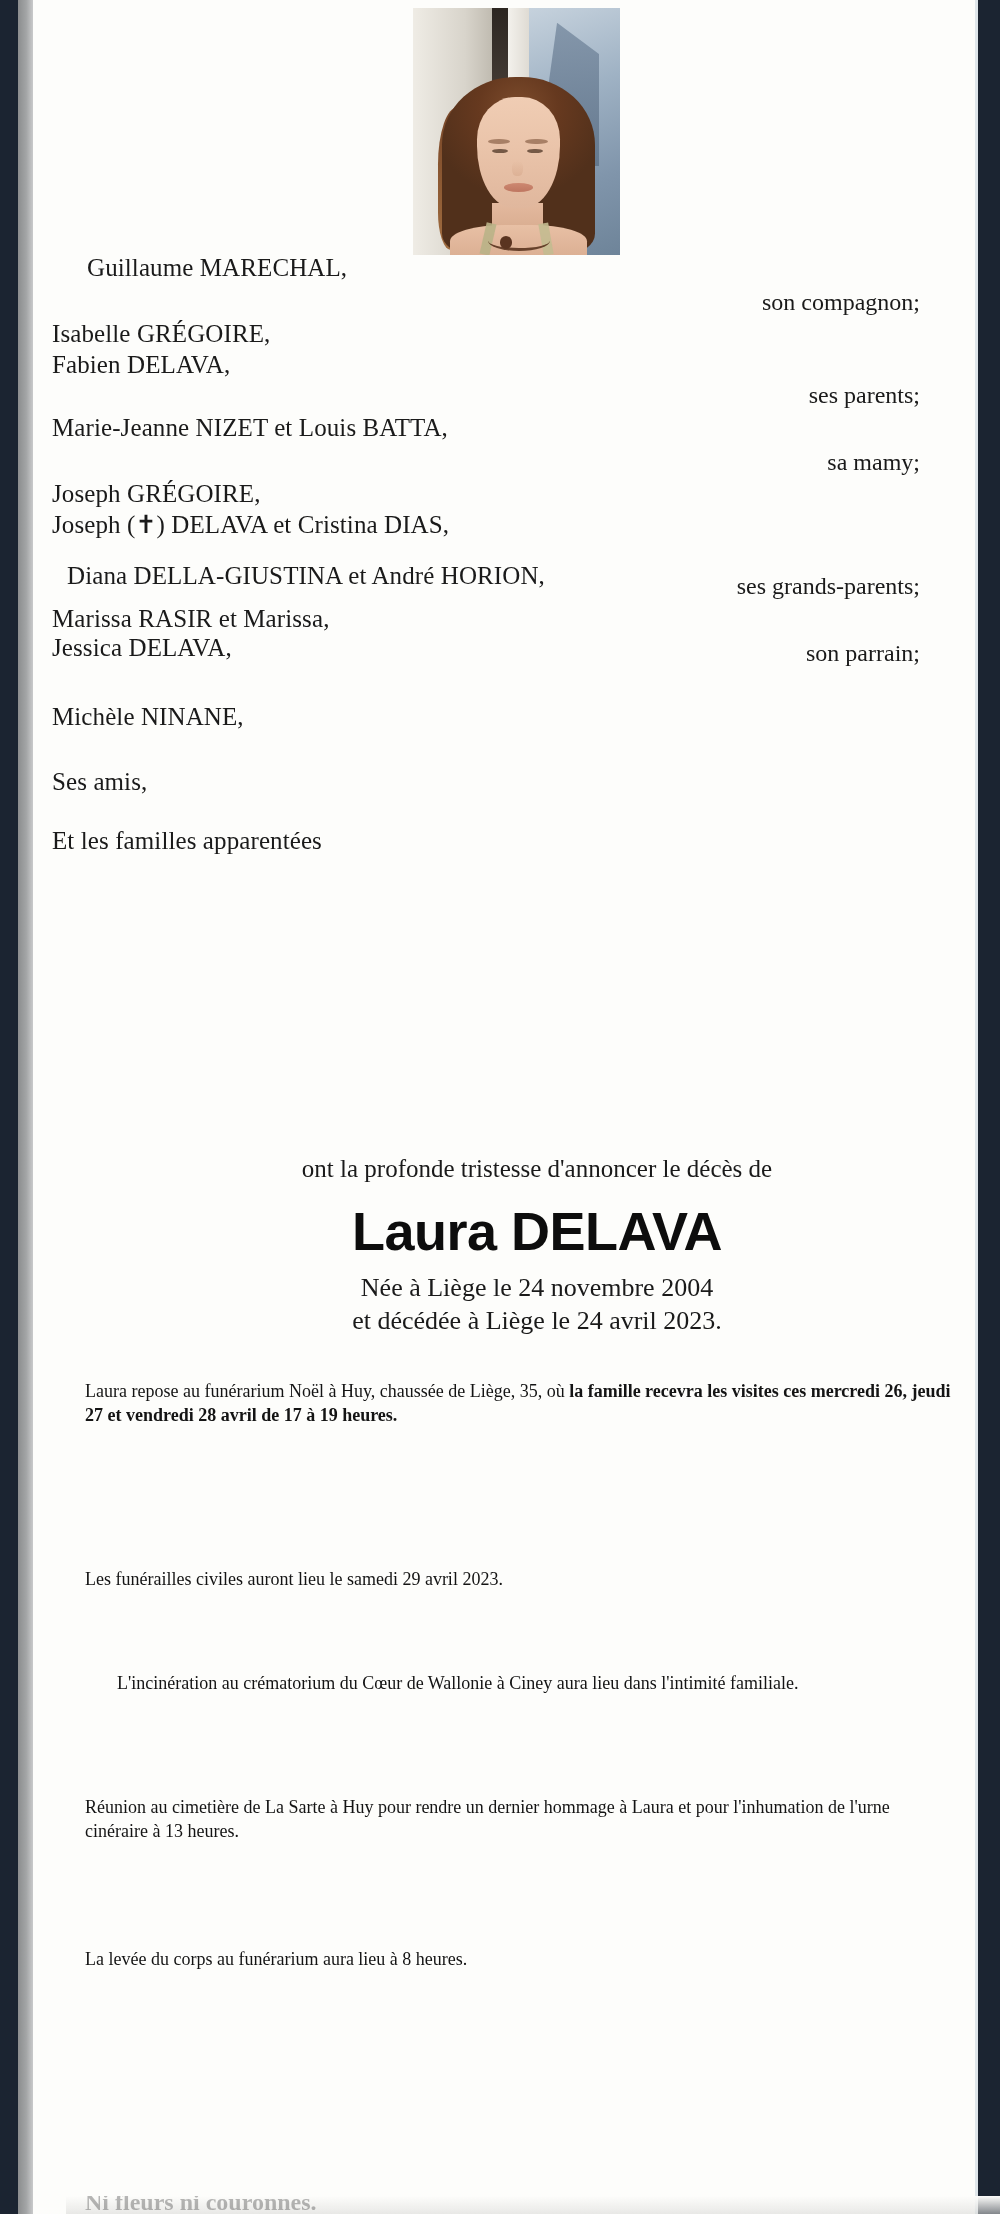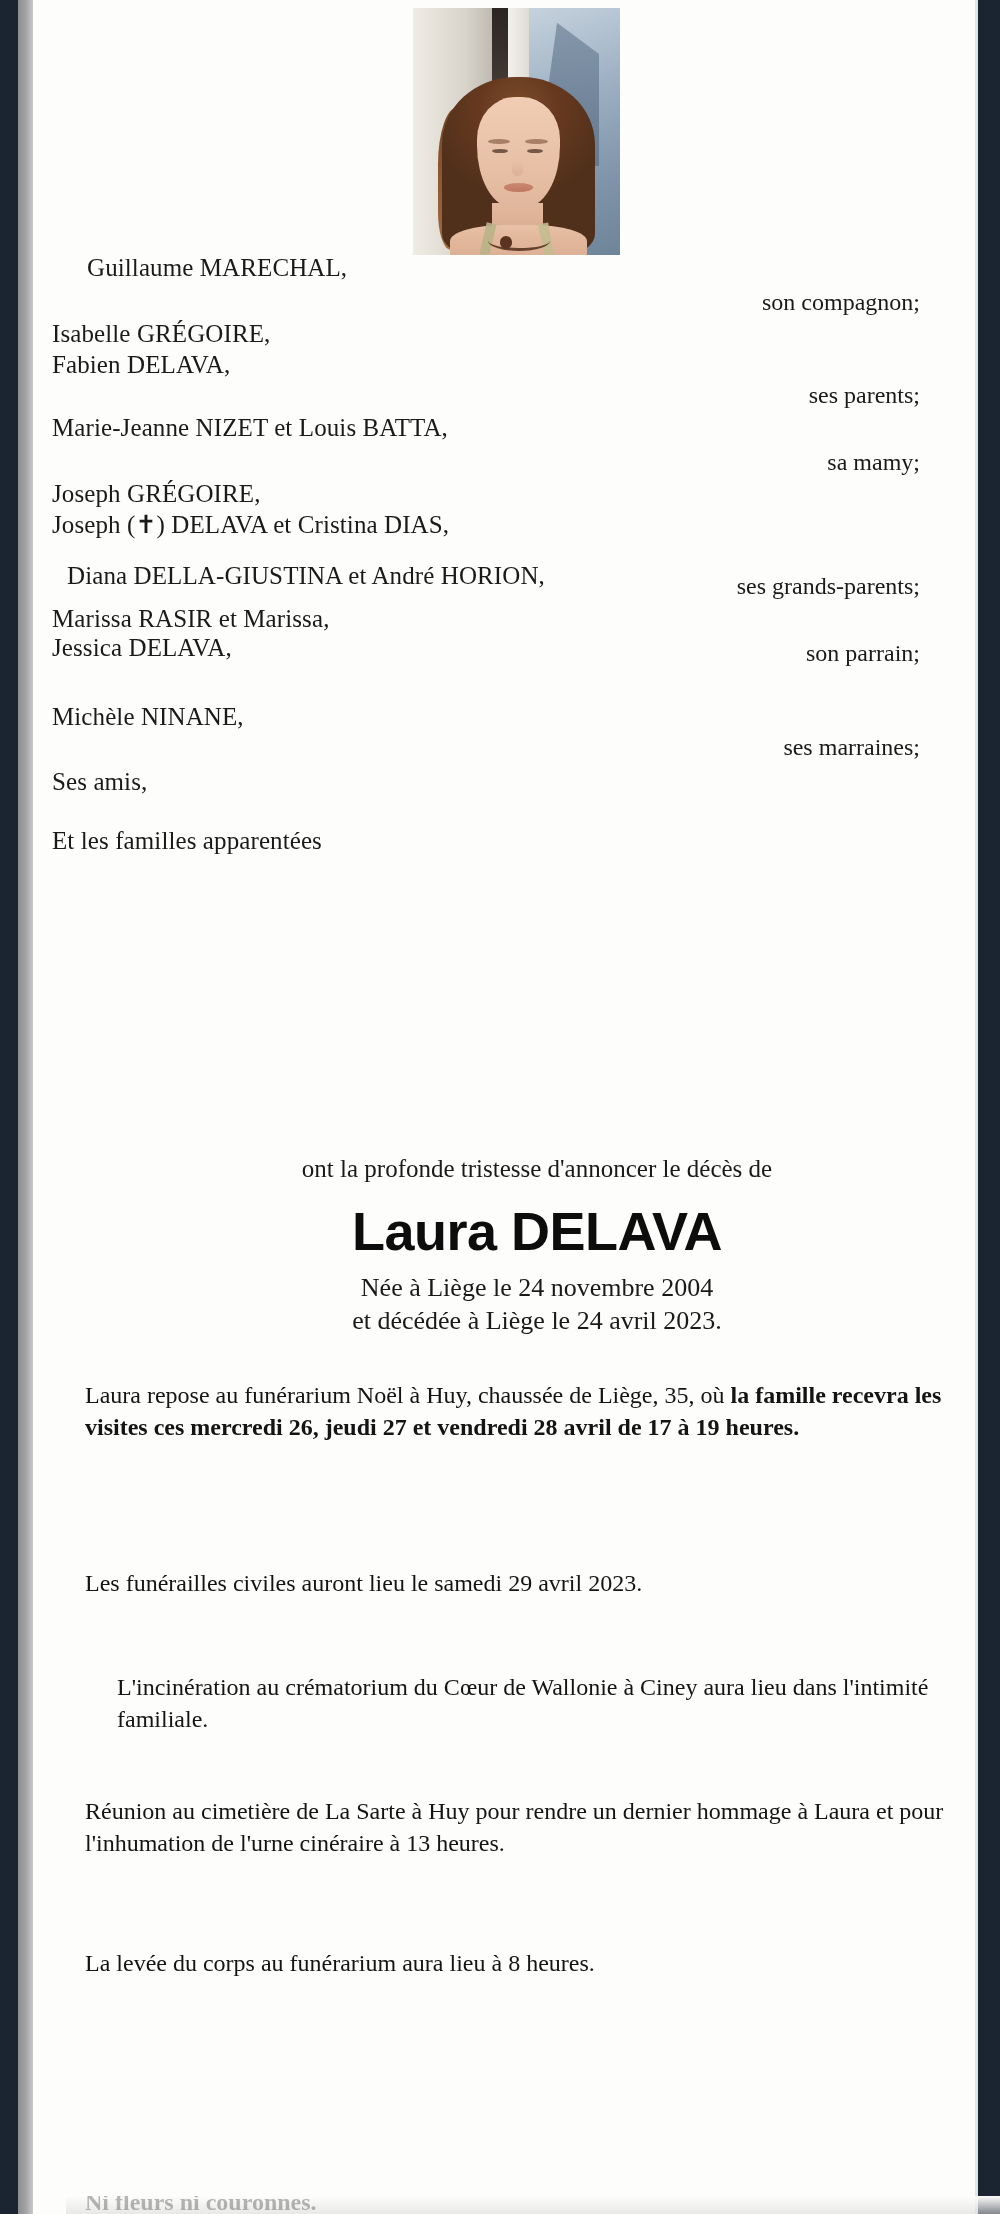--- a/index.html
+++ b/index.html
@@ -190,21 +190,21 @@
     color: #1a1a1a;
     line-height: 1.26;
   }
   #birth-line { top: 1272px; }
   #death-line { top: 1305px; }
 
   .para {
     position: absolute;
     left: 52px;
     width: 868px;
-    font-size: 24px;
+    font-size: 18px;
     line-height: 1.32;
     color: #141414;
   }
   .para b { font-weight: 700; }
   .para.bold { font-weight: 400; }
 
   #bottom-fade {
     position: absolute;
     left: 33px;
     top: 2196px;
@@ -272,21 +272,20 @@
     <div class="block fam-name" style="left:19px; top:478px;">Joseph GRÉGOIRE,</div>
     <div class="block fam-name" style="left:19px; top:509px;">Joseph (✝) DELAVA et Cristina DIAS,</div>
     <div class="block fam-name" style="left:34px; top:540px;margin-top:20px;">Diana DELLA-GIUSTINA et André HORION,</div>
     <div class="block fam-rel" style="left:19px; top:572px; width:868px;">ses grands-parents;</div>
 
     <div class="block fam-name" style="left:19px; top:603px;">Marissa RASIR et Marissa,</div>
     <div class="block fam-rel" style="left:19px; top:639px; width:868px;">son parrain;</div>
 
     <div class="block fam-name" style="left:19px; top:632px;text-align:center;">Jessica DELAVA,</div>
     <div class="block fam-name" style="left:19px; top:701px;">Michèle NINANE,</div>
-    <div class="block fam-rel" style="left:19px; top:733px; width:868px;">ses marraines;</div>
 
     <div class="block fam-name" style="left:19px; top:766px;">Ses amis,</div>
     <div class="block fam-name" style="left:19px; top:825px;">Et les familles apparentées</div>
 
     <div id="announce-line">ont la profonde tristesse d'annoncer le décès de</div>
     <div id="deceased-name">Laura DELAVA</div>
     <div id="birth-line">Née à Liège le 24 novembre 2004</div>
     <div id="death-line">et décédée à Liège le 24 avril 2023.</div>
 
     <div class="para" style="top:1380px;"><span>Laura repose au funérarium Noël à Huy, chaussée de Liège, 35, où </span><b>la famille recevra les visites ces mercredi 26, jeudi 27 et vendredi 28 avril de 17 à 19 heures.</b></div>

